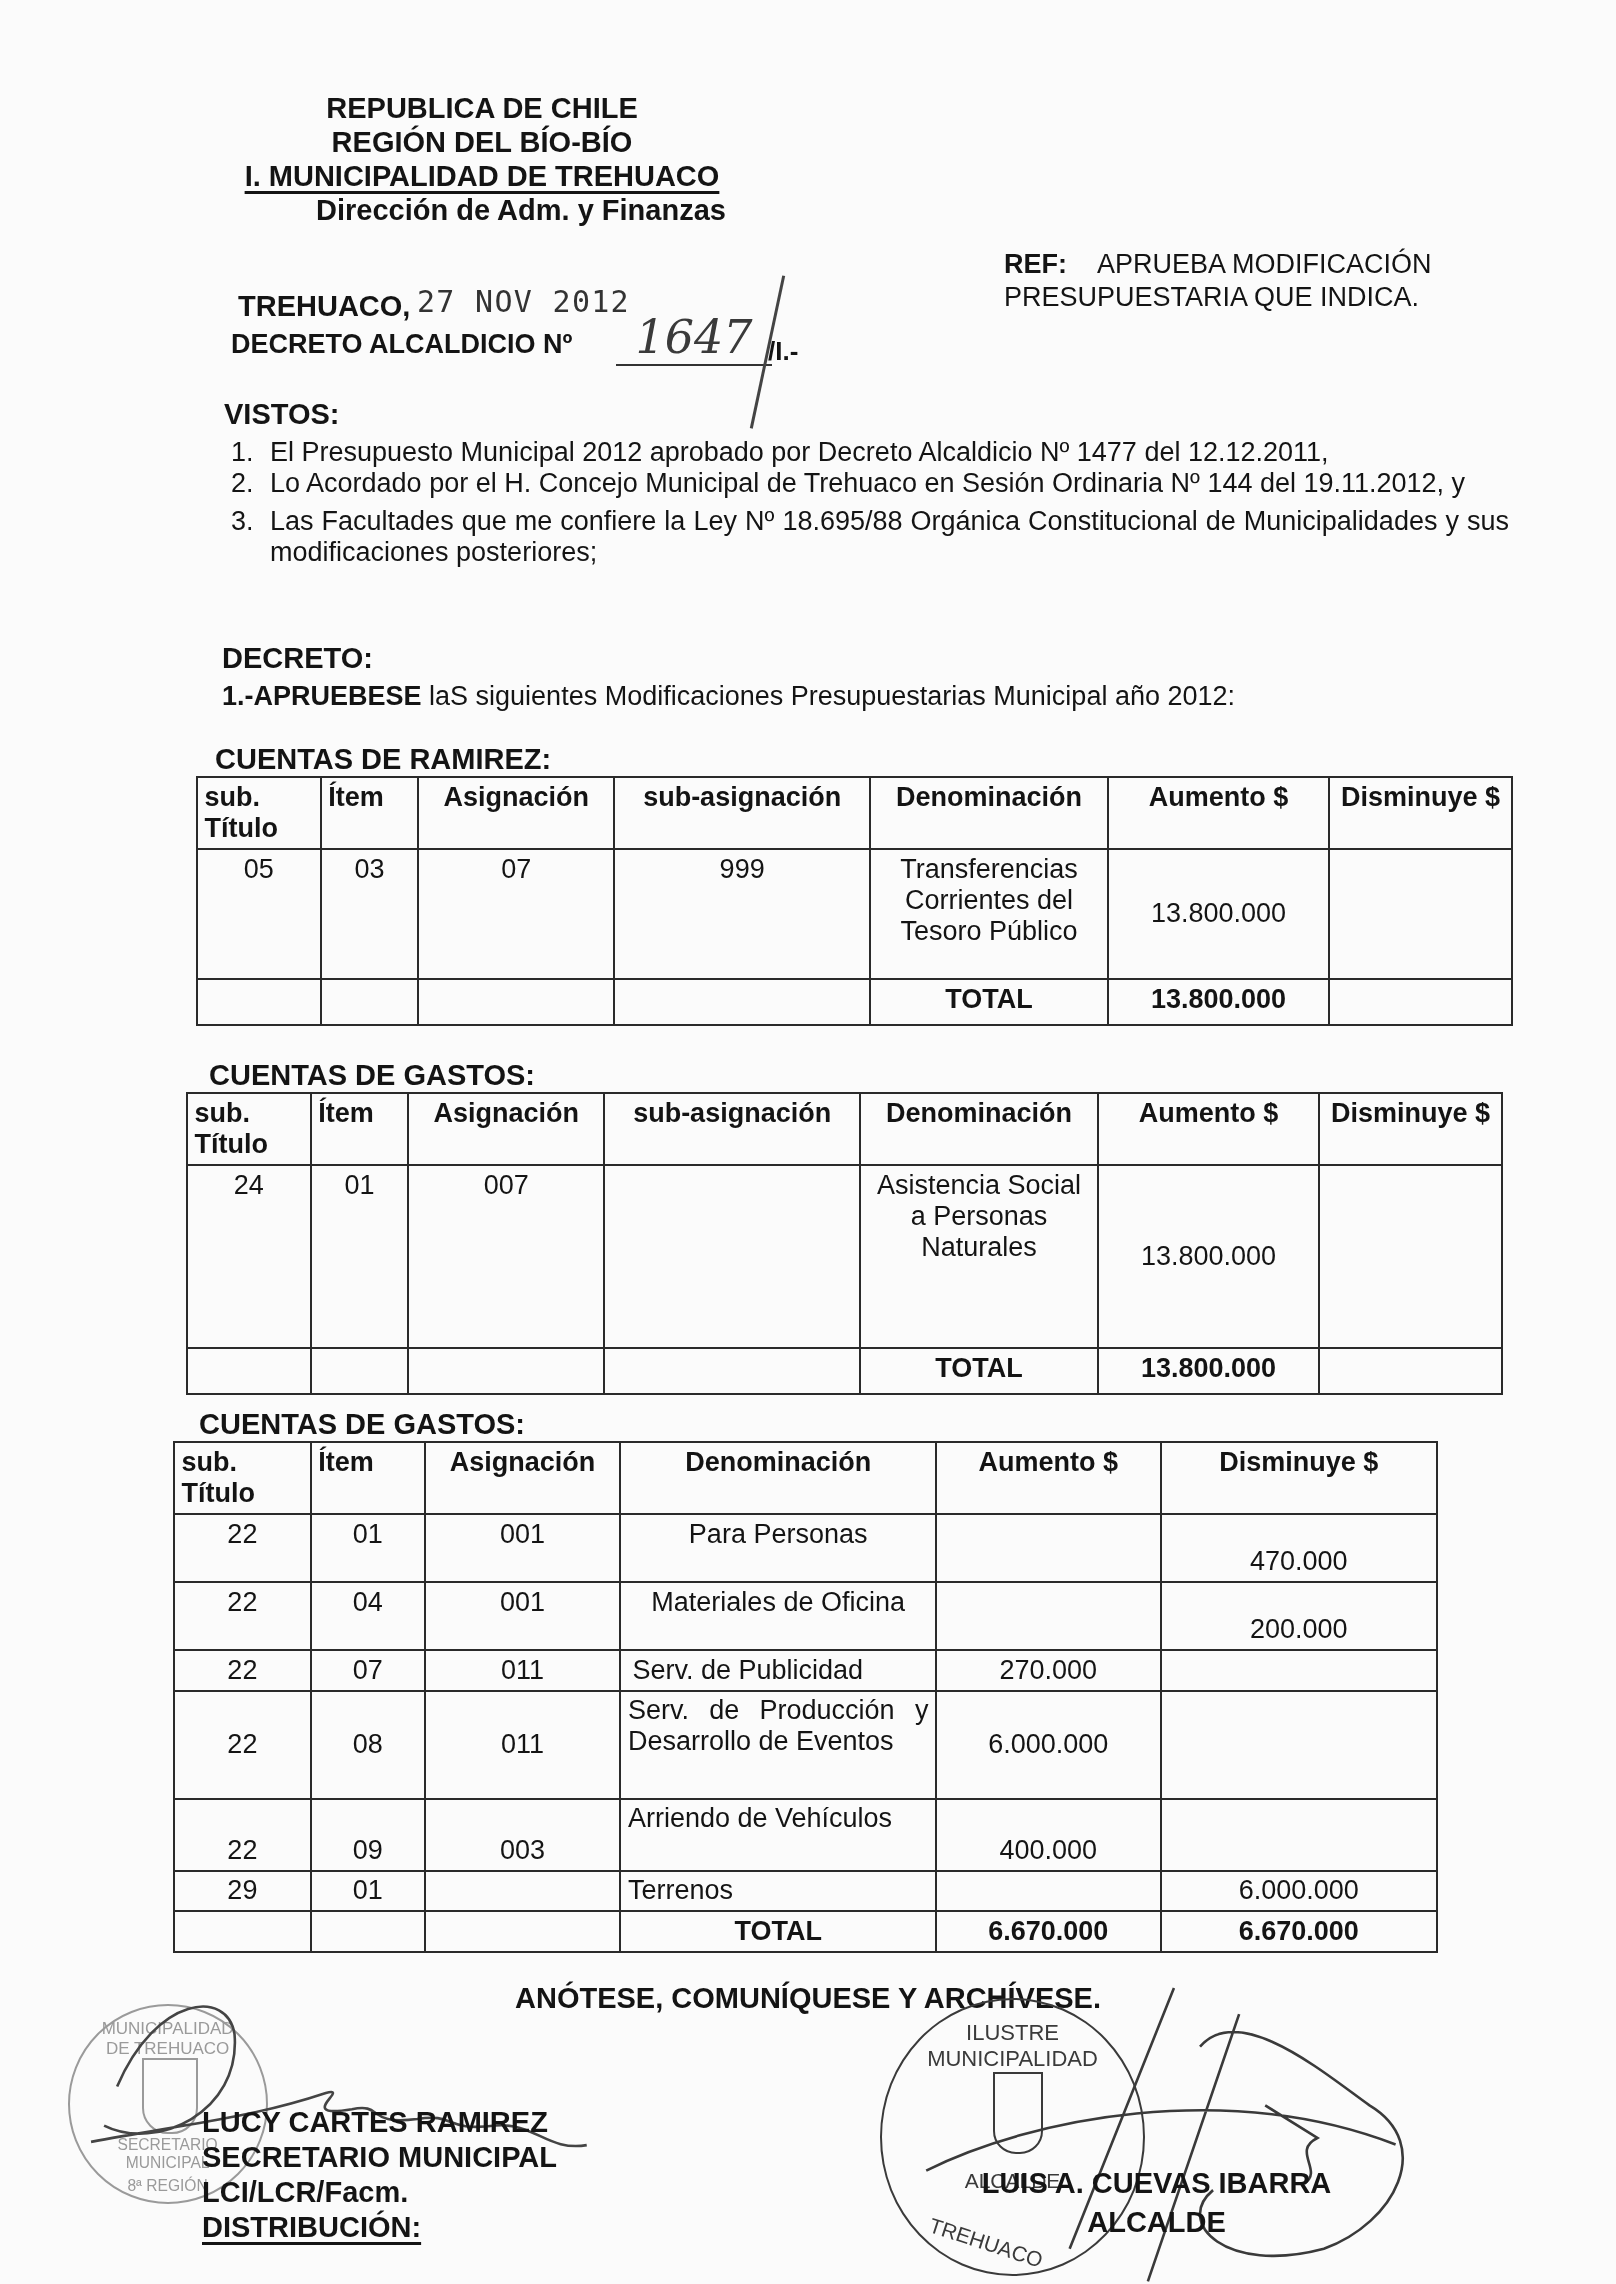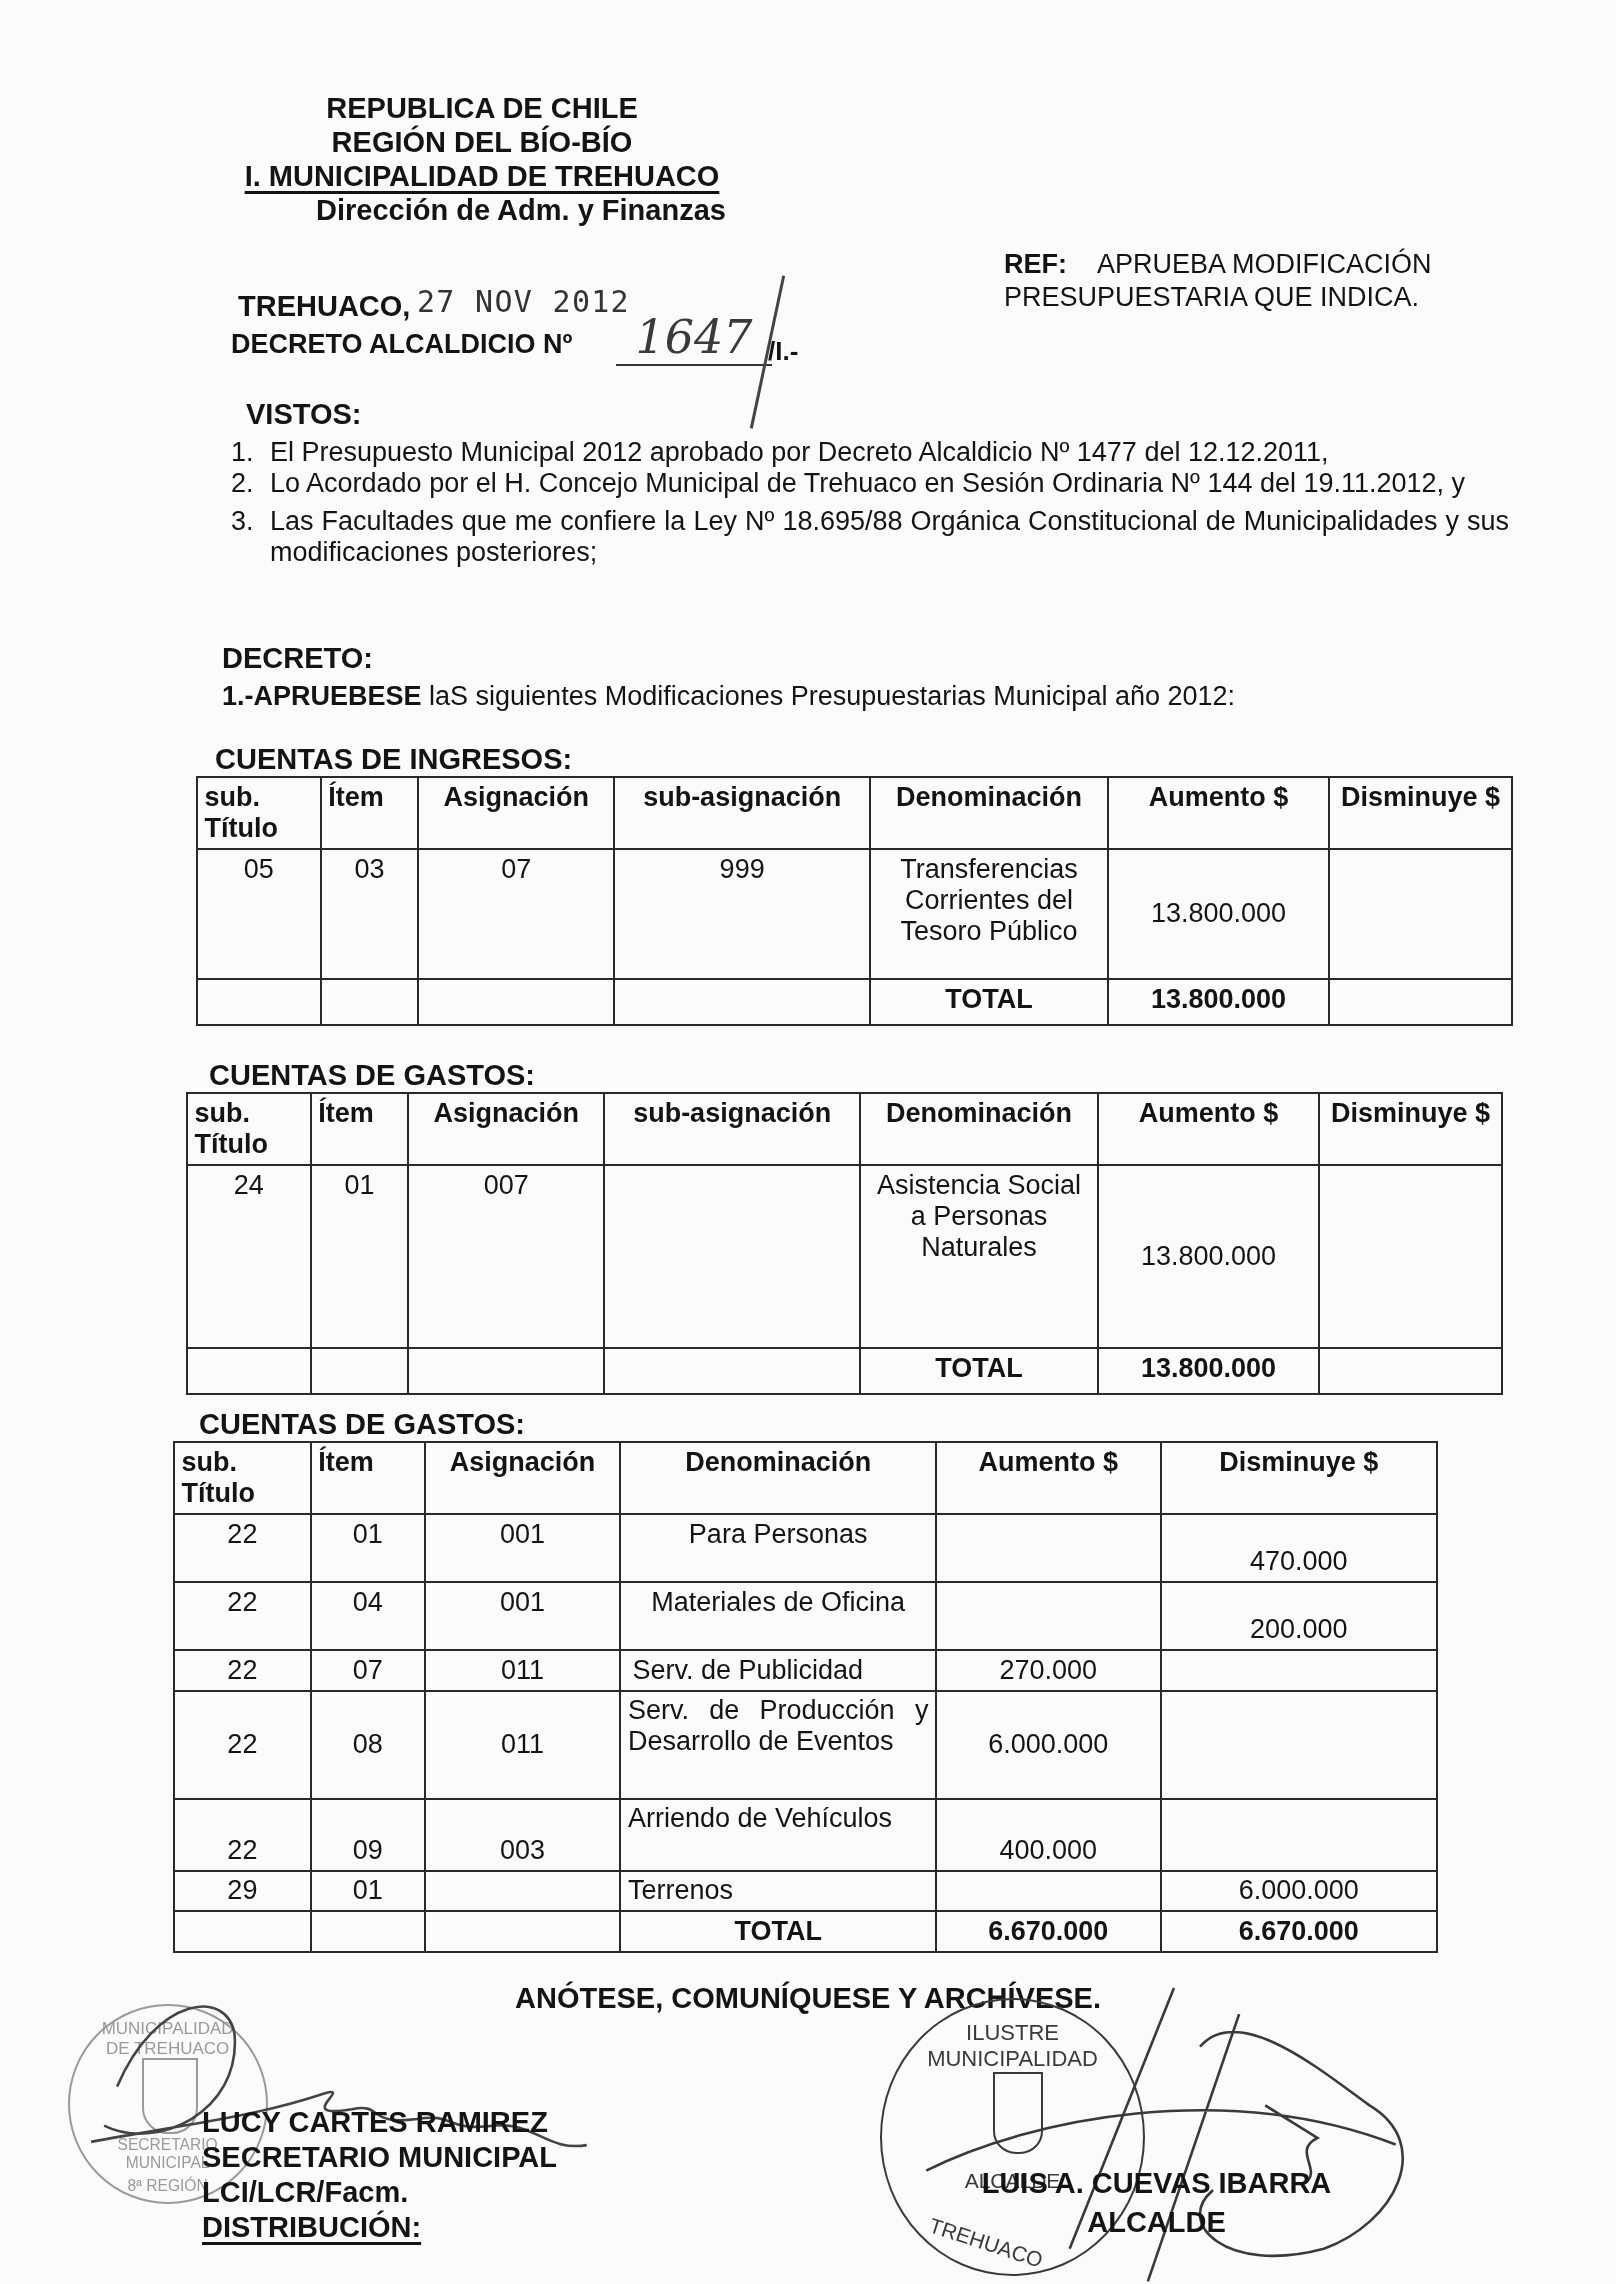--- a/index.html
+++ b/index.html
@@ -41,42 +41,42 @@
 <div class="abs bold" style="left:231px; top:329px; font-size:27px;">DECRETO ALCALDICIO Nº</div>
 <div class="abs handwritten-no" style="left:616px; top:310px; border-bottom:2.6px solid #333; width:156px; text-align:center;">1647</div>
 <div class="abs bold" style="left:768px; top:336px; font-size:26px;">/I.-</div>
 <div class="abs" style="left:766px; top:274px; width:2.6px; height:156px; background:#444; transform:rotate(12deg);"></div>
 
 <div class="abs" style="left:1004px; top:248px; font-size:27px; line-height:33px;">
   <div><span class="bold">REF:</span>&nbsp;&nbsp;&nbsp;&nbsp;<span>APRUEBA MODIFICACIÓN</span></div>
   <div>PRESUPUESTARIA QUE INDICA.</div>
 </div>
 
-<div class="abs bold" style="left:246px; top:398px; font-size:29px;">VISTOS:</div>
+<div class="abs bold" style="left:224px; top:398px; font-size:29px;">VISTOS:</div>
 <div class="abs body-text" style="left:231px; top:437px; width:1278px;">
   <div style="display:flex;">
     <span style="width:39px;">1.</span>
     <span style="flex:1;">El Presupuesto Municipal 2012 aprobado por Decreto Alcaldicio Nº 1477 del 12.12.2011,</span>
   </div>
   <div style="display:flex; text-align:justify;">
     <span style="width:39px;">2.</span>
     <span style="flex:1;">Lo Acordado por el H. Concejo Municipal de Trehuaco en Sesión Ordinaria Nº 144 del 19.11.2012, y</span>
   </div>
   <div style="display:flex; text-align:justify; margin-top:6.5px;">
     <span style="width:39px;">3.</span>
     <span style="flex:1;">Las Facultades que me confiere la Ley Nº 18.695/88 Orgánica Constitucional de Municipalidades y sus modificaciones posteriores;</span>
   </div>
 </div>
 
 <div class="abs bold" style="left:222px; top:642px; font-size:29px;">DECRETO:</div>
 <div class="abs body-text" style="left:222px; top:681px;">
   <span class="bold">1.-APRUEBESE</span><span> laS siguientes Modificaciones Presupuestarias  Municipal año 2012:</span>
 </div>
 
-<div class="abs section-title" style="left:215px; top:743px;">CUENTAS DE INGRESOS:</div>
+<div class="abs section-title" style="left:215px; top:743px;">CUENTAS DE RAMIREZ:</div>
 <table class="budget" style="left:196px; top:776px; width:1317px;">
   <colgroup>
       <col style="width:124px">
       <col style="width:98px">
       <col style="width:196px">
       <col style="width:257px">
       <col style="width:238px">
       <col style="width:222px">
       <col style="width:183px">
     </colgroup>

